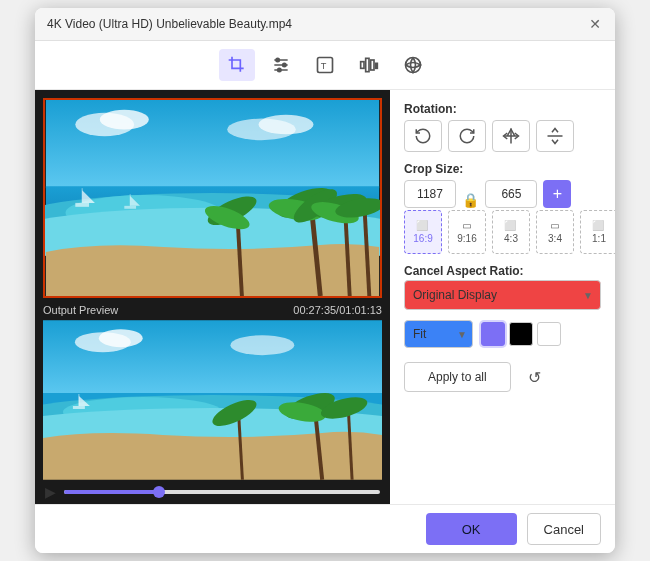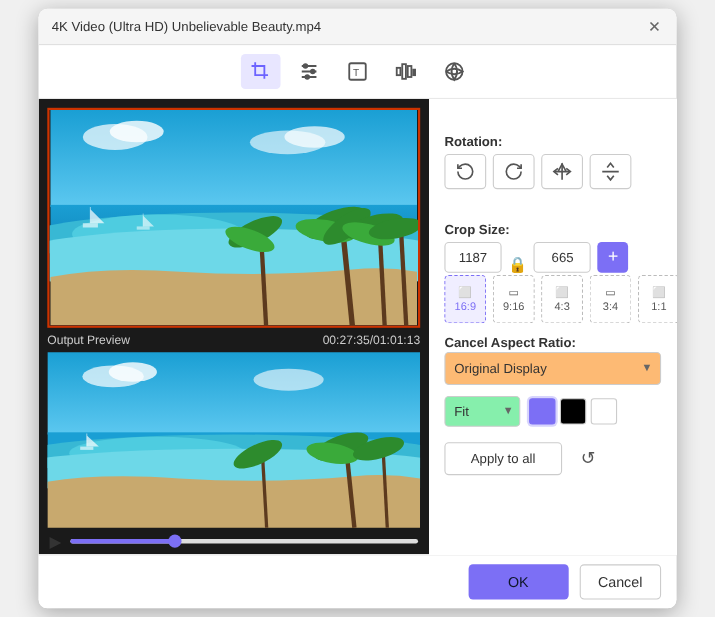--- a/index.html
+++ b/index.html
@@ -158,21 +158,20 @@
       flex-direction: column;
       gap: 10px;
       overflow-y: auto;
       background: #fff;
     }
     .section-label {
       font-size: 12px;
       color: #333;
       font-weight: 600;
       margin-bottom: 4px;
-      margin-top: 20px;
     }
     .rotation-row {
       display: flex;
       gap: 6px;
     }
     .icon-btn {
       width: 38px;
       height: 32px;
       border: 1.5px solid #ccc;
       border-radius: 4px;
@@ -262,21 +261,21 @@
     }
     .aspect-select {
       width: 100%;
       height: 30px;
       border: 1.5px solid #ccc;
       border-radius: 4px;
       font-size: 12px;
       color: #333;
       padding: 0 8px;
       appearance: none;
-      background: #fdba74;
+      background: #ef4444;
       cursor: pointer;
       outline: none;
     }
     .select-arrow {
       position: absolute;
       right: 8px;
       top: 50%;
       transform: translateY(-50%);
       color: #666;
       pointer-events: none;
@@ -291,21 +290,21 @@
       position: relative;
     }
     .fit-select {
       height: 28px;
       border: 1.5px solid #ccc;
       border-radius: 4px;
       font-size: 12px;
       color: #333;
       padding: 0 20px 0 8px;
       appearance: none;
-      background: #86efac;
+      background: #3b82f6;
       cursor: pointer;
       outline: none;
     }
     .fit-select-arrow {
       position: absolute;
       right: 6px;
       top: 50%;
       transform: translateY(-50%);
       color: #666;
       pointer-events: none;

